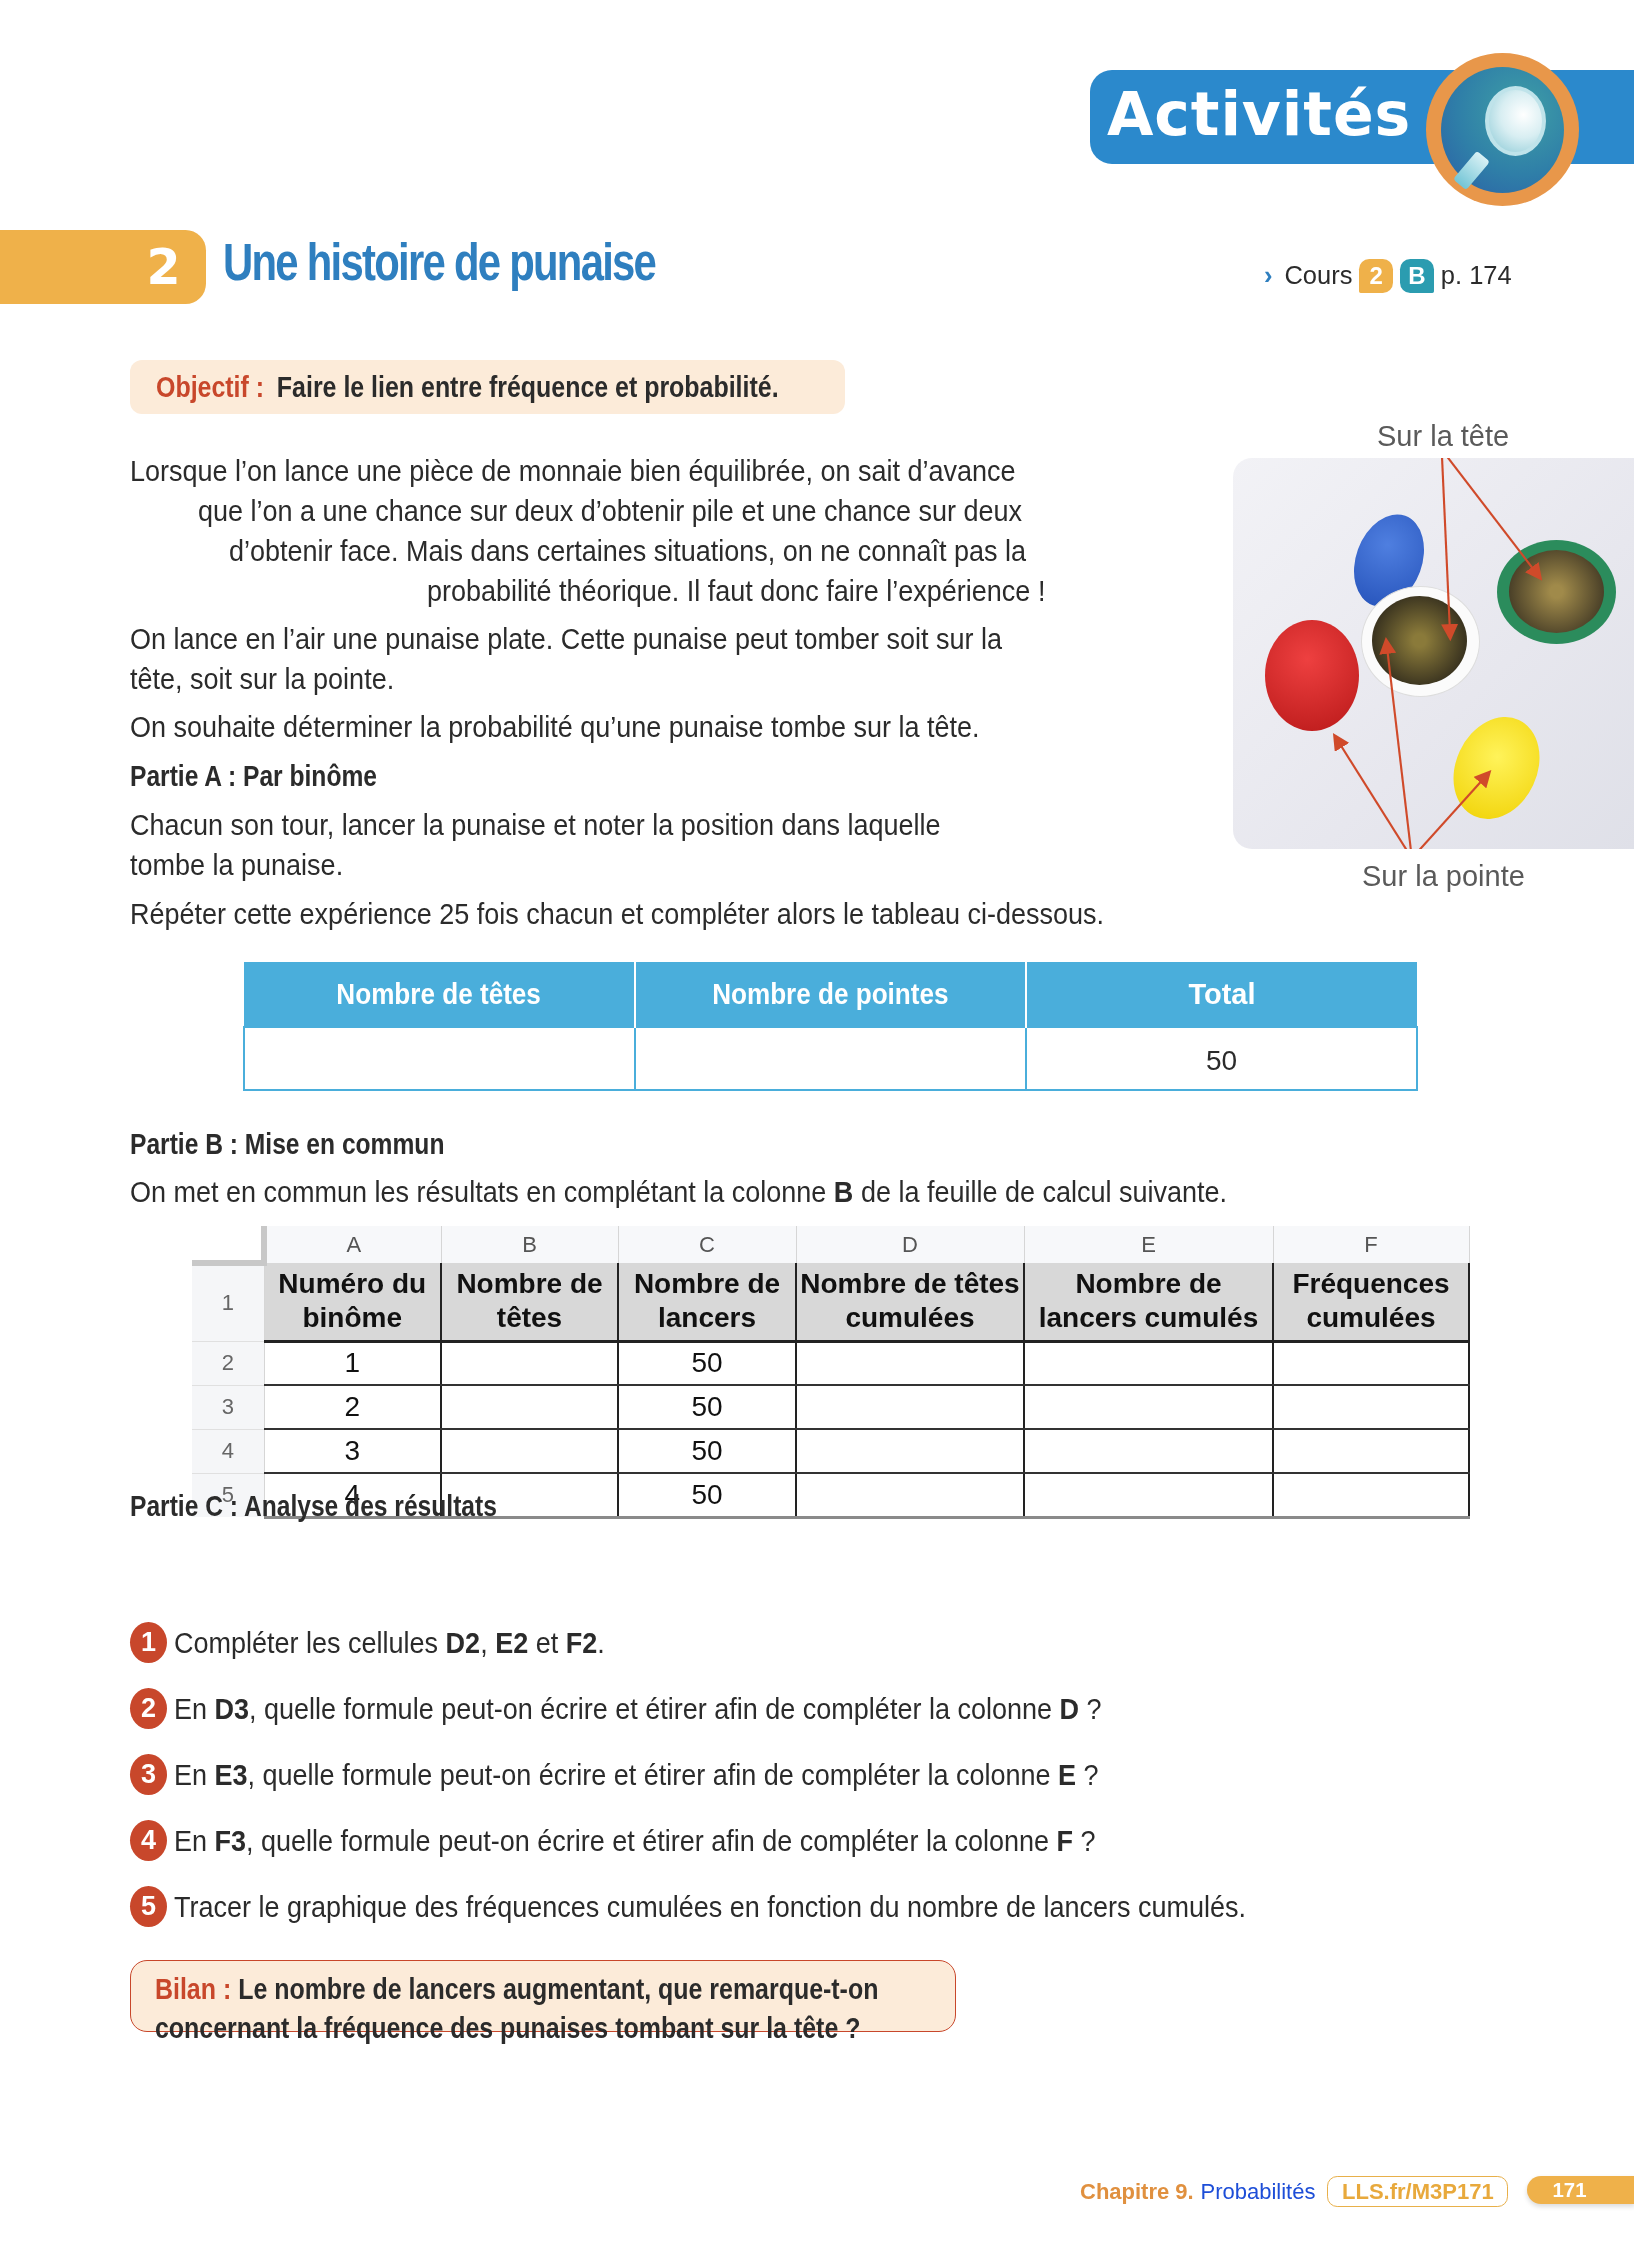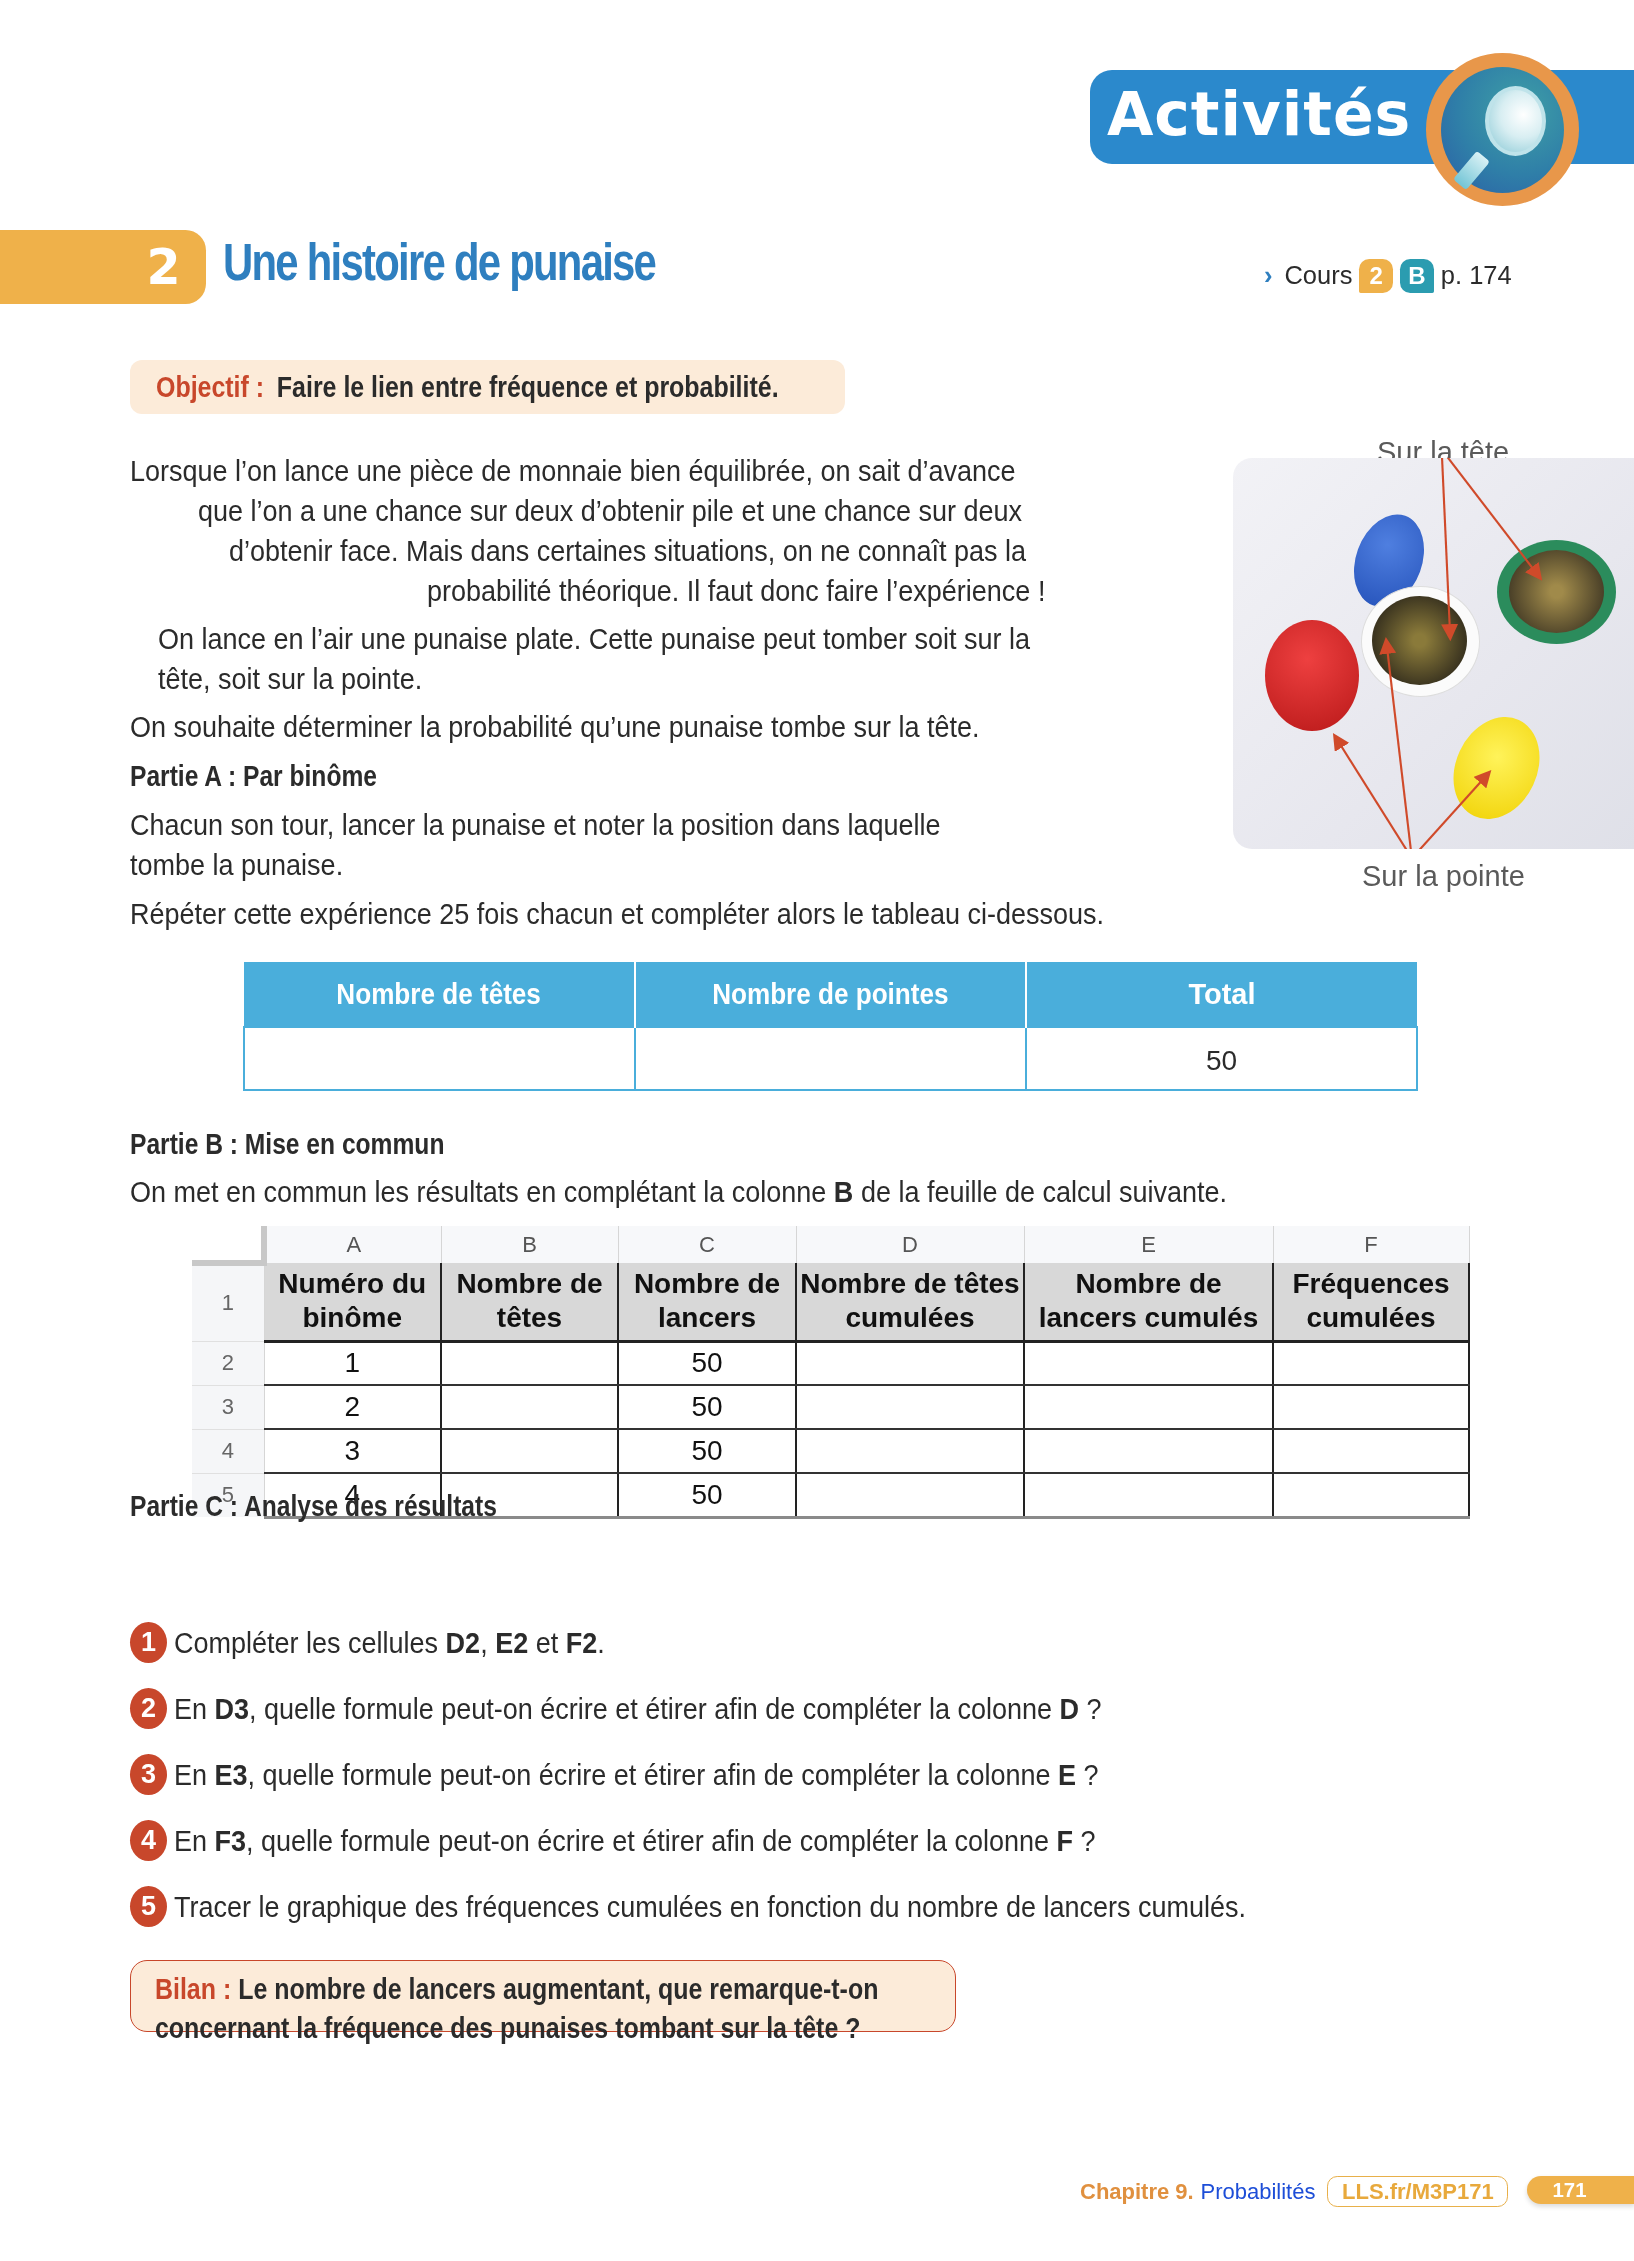--- a/index.html
+++ b/index.html
@@ -104,40 +104,40 @@
     <span>Faire le lien entre fréquence et probabilité.</span>
   </span>
 </div>
 
 <div class="text" style="top:451px;text-align:right;">
   <div class="cond">Lorsque l’on lance une pièce de monnaie bien équilibrée, on sait d’avance</div><br>
   <div class="cond">que l’on a une chance sur deux d’obtenir pile et une chance sur deux</div><br>
   <div class="cond">d’obtenir face. Mais dans certaines situations, on ne connaît pas la</div><br>
   <div class="cond">probabilité théorique. Il faut donc faire l’expérience !</div>
 </div>
-<div class="text" style="top:619px;margin-left:28px;">
+<div class="text" style="top:619px;">
   <div class="cond">On lance en l’air une punaise plate. Cette punaise peut tomber soit sur la</div><br>
   <div class="cond">tête, soit sur la pointe.</div>
 </div>
 <div class="text" style="top:707px;">
   <div class="cond">On souhaite déterminer la probabilité qu’une punaise tombe sur la tête.</div>
 </div>
 
 <div class="text bold" style="top:756px;">
   <div class="cond" style="transform:scaleX(0.82);">Partie A : Par binôme</div>
 </div>
 <div class="text" style="top:805px;">
   <div class="cond">Chacun son tour, lancer la punaise et noter la position dans laquelle</div><br>
   <div class="cond">tombe la punaise.</div>
 </div>
 <div class="text" style="top:894px;">
   <div class="cond">Répéter cette expérience 25 fois chacun et compléter alors le tableau ci-dessous.</div>
 </div>
 
-<div class="photo-label" style="left:1377px; top:436px;">Sur la tête</div>
+<div class="photo-label" style="left:1377px; top:420px;">Sur la tête</div>
 <div class="photo-wrap">
 
   <div class="pin" style="left:123px; top:55px; width:66px; height:95px; background:radial-gradient(circle at 40% 35%, #4f7fe0, #2350b8); transform:rotate(20deg);"></div>
 
   <div class="pin" style="left:128px; top:128px; width:119px; height:111px; background:#fbfbfb; border:0.9px solid #ddd;">
     <div style="position:absolute; left:10.2px; top:8.5px; width:95px; height:89px; border-radius:50%; background:radial-gradient(circle, #8a7a3a 10%, #3c3520 70%);"></div>
   </div>
 
   <div class="pin" style="left:264px; top:82px; width:119px; height:104px; background:#2b8c5c;">
     <div style="position:absolute; left:12px; top:10.2px; width:95px; height:83px; border-radius:50%; background:radial-gradient(circle, #a08a4a 10%, #4a4028 75%);"></div>

